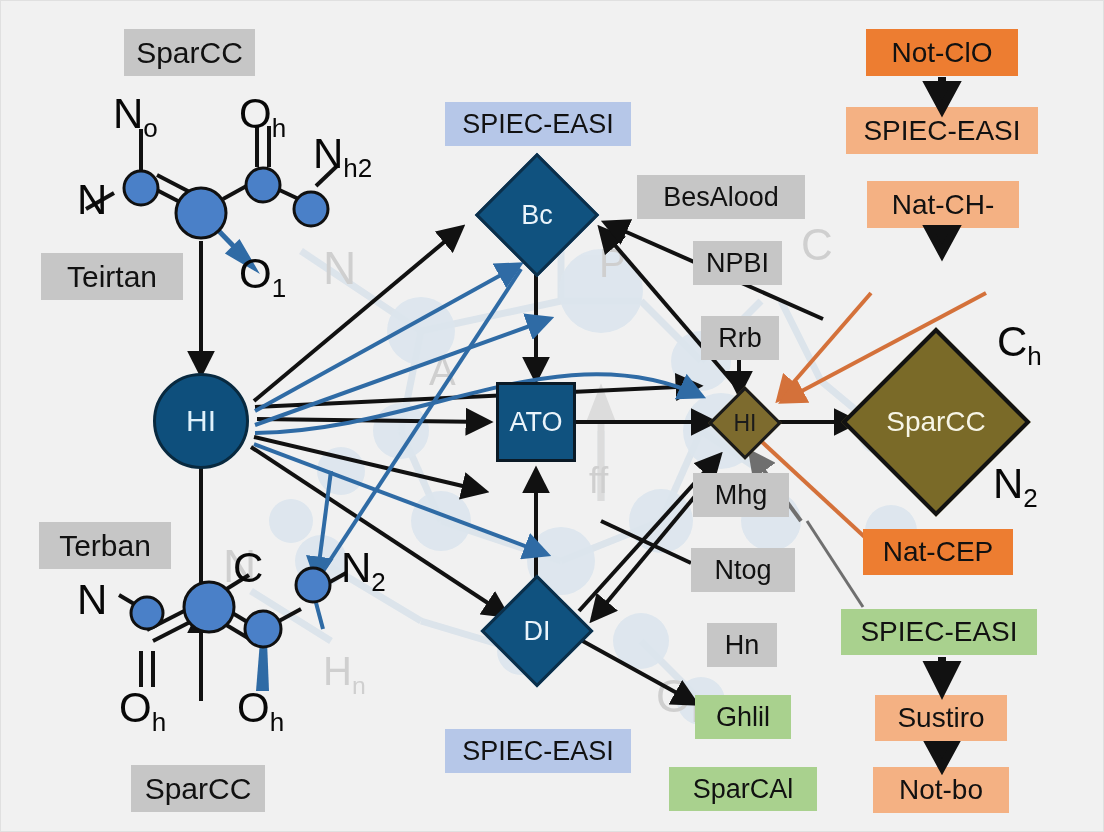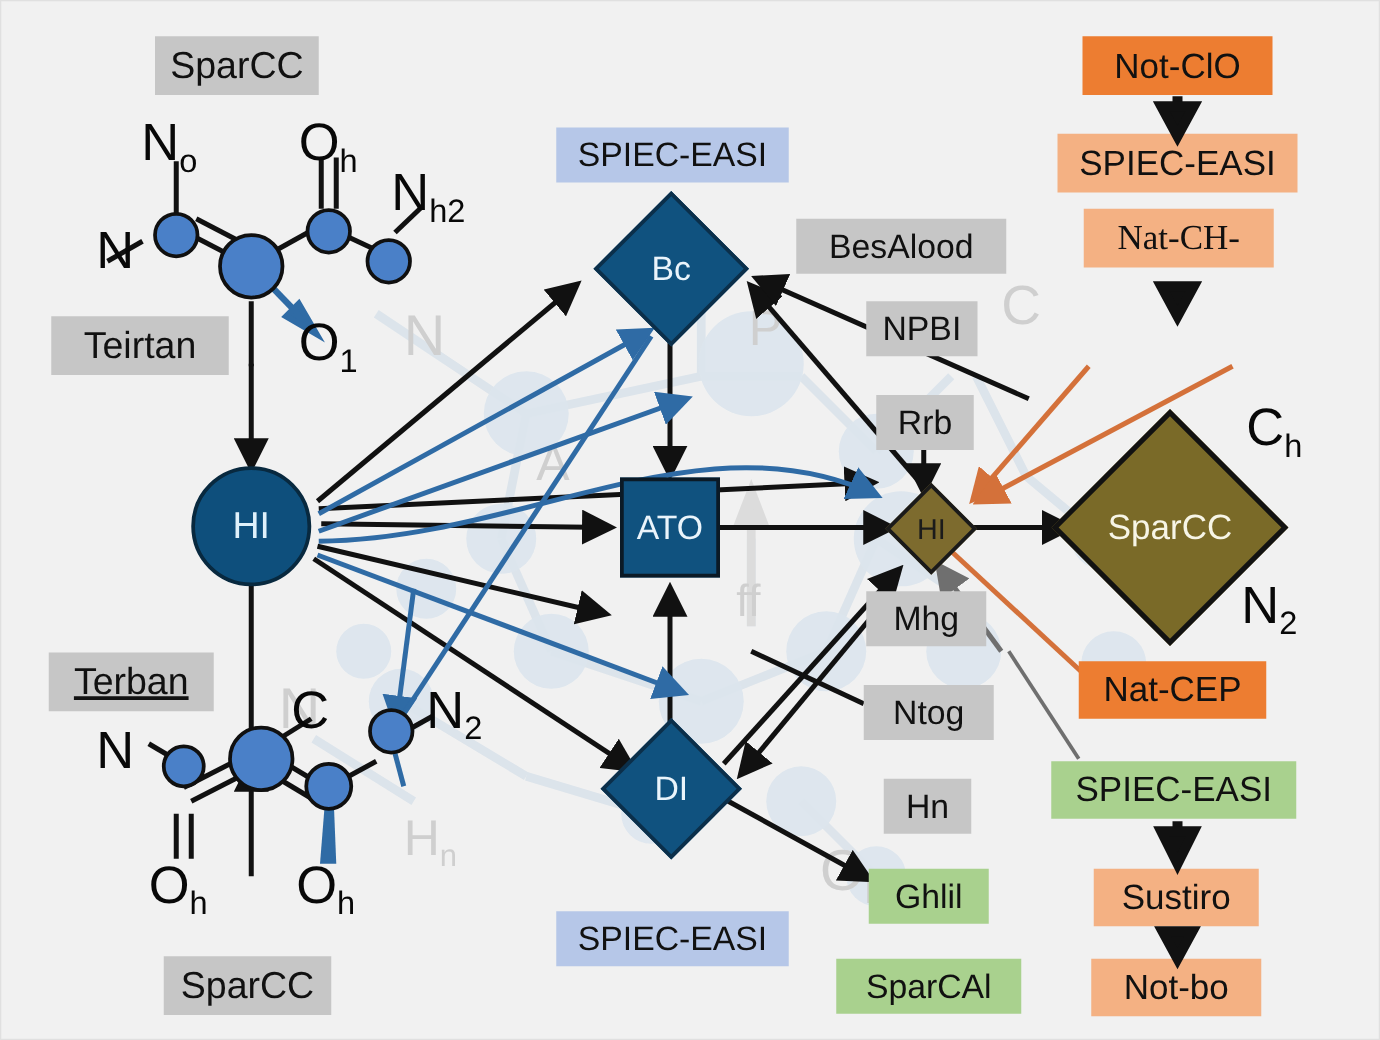--- a/index.html
+++ b/index.html
@@ -370,21 +370,21 @@
   <div class="atomlbl" style="left:118px;top:686px;font-size:42px;">O<sub>h</sub></div>
   <div class="atomlbl" style="left:236px;top:686px;font-size:42px;">O<sub>h</sub></div>
 
   <div class="atomlbl" style="left:996px;top:320px;font-size:42px;">C<sub>h</sub></div>
   <div class="atomlbl" style="left:992px;top:462px;font-size:42px;">N<sub>2</sub></div>
 
   <div class="chip gray" style="left:123px;top:28px;width:131px;height:47px;font-size:30px;">SparCC</div>
 
   <div class="chip gray" style="left:40px;top:252px;width:142px;height:47px;font-size:30px;">Teirtan</div>
 
-  <div class="chip gray" style="left:38px;top:521px;width:132px;height:47px;font-size:30px;text-decoration:underline;">Terban</div>
+  <div class="chip gray" style="left:38px;top:521px;width:132px;height:47px;font-size:30px;">Terban</div>
 
   <div class="chip gray" style="left:130px;top:764px;width:134px;height:47px;font-size:30px;">SparCC</div>
 
   <div class="chip blue" style="left:444px;top:101px;width:186px;height:44px;font-size:27px;">SPIEC-EASI</div>
 
   <div class="chip blue" style="left:444px;top:728px;width:186px;height:44px;font-size:27px;">SPIEC-EASI</div>
 
   <div class="chip gray" style="left:636px;top:174px;width:168px;height:44px;font-size:27px;">BesAlood</div>
 
   <div class="chip gray" style="left:692px;top:240px;width:89px;height:44px;font-size:27px;">NPBI</div>
@@ -398,21 +398,21 @@
   <div class="chip gray" style="left:706px;top:622px;width:70px;height:44px;font-size:27px;">Hn</div>
 
   <div class="chip green" style="left:694px;top:694px;width:96px;height:44px;font-size:27px;">Ghlil</div>
 
   <div class="chip orange" style="left:865px;top:28px;width:152px;height:47px;font-size:28px;">Not-ClO</div>
 
   <div class="chip green" style="left:668px;top:766px;width:148px;height:44px;font-size:27px;">SparCAl</div>
 
   <div class="chip orange-lt" style="left:845px;top:106px;width:192px;height:47px;font-size:28px;">SPIEC-EASI</div>
 
-  <div class="chip orange-lt" style="left:866px;top:166px;width:152px;height:47px;font-size:28px;font-family:Liberation Serif, serif;">Nat-CH-</div>
+  <div class="chip orange-lt" style="left:866px;top:180px;width:152px;height:47px;font-size:28px;">Nat-CH-</div>
 
 
   <div class="chip orange" style="left:862px;top:528px;width:150px;height:46px;font-size:28px;">Nat-CEP</div>
 
   <div class="chip green" style="left:840px;top:608px;width:196px;height:46px;font-size:28px;">SPIEC-EASI</div>
 
   <div class="chip orange-lt" style="left:874px;top:694px;width:132px;height:46px;font-size:28px;">Sustiro</div>
 
   <div class="chip orange-lt" style="left:872px;top:766px;width:136px;height:46px;font-size:28px;">Not-bo</div>
 

